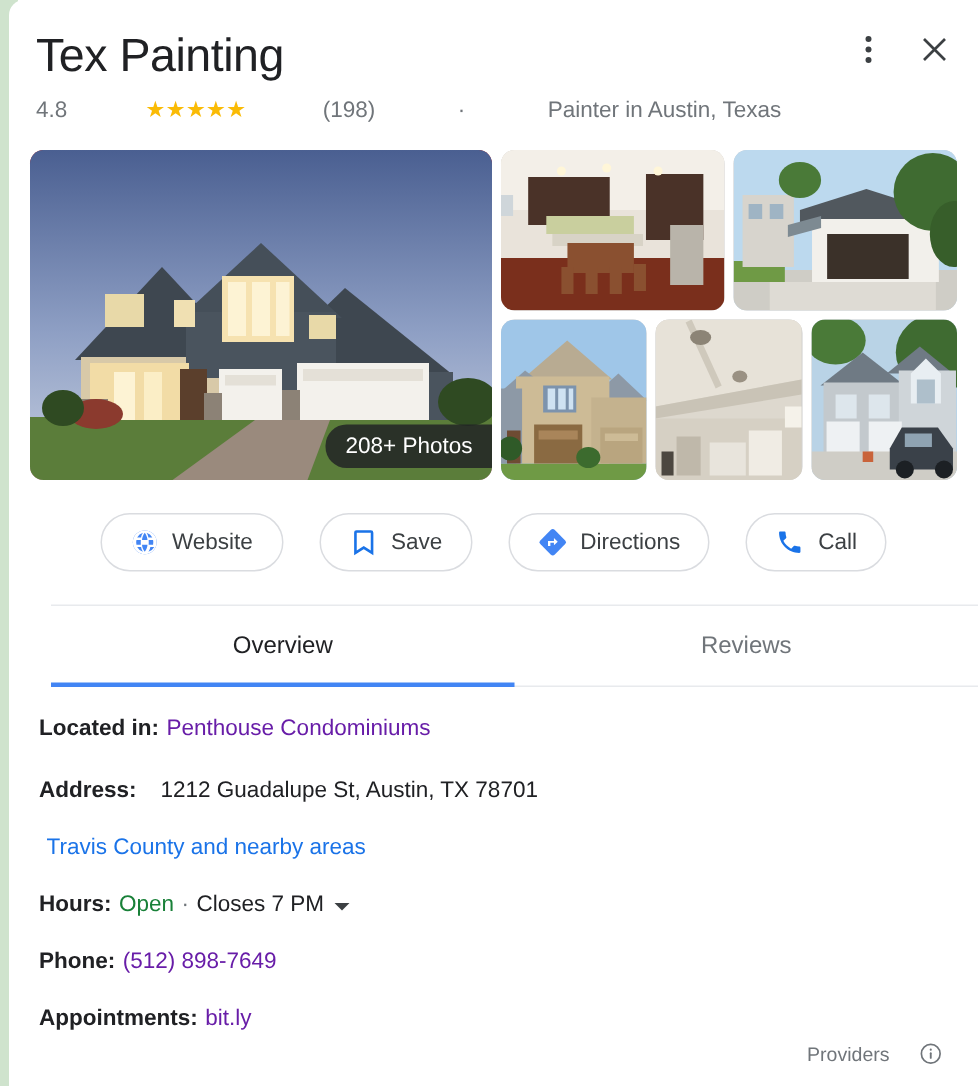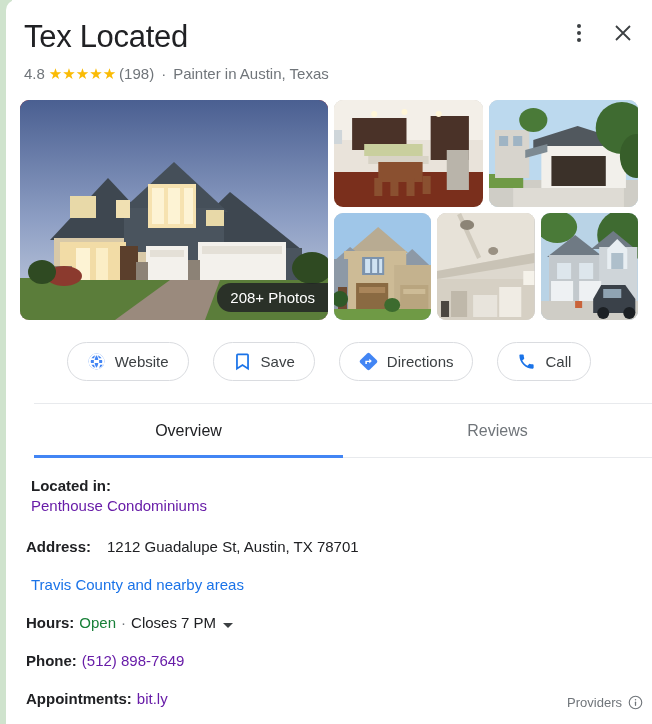--- a/index.html
+++ b/index.html
@@ -57,20 +57,21 @@
   .dots { display: flex; flex-direction: column; gap: 3px; align-items: center; }
   .dots span { width: 4px; height: 4px; border-radius: 50%; background: #3c4043; display: block; }
 
   .rating-row {
     margin-top: 8px;
     display: flex;
     align-items: center;
     font-size: 15px;
     color: #70757a;
     line-height: 20px;
+    gap: 48px;
   }
   .rating-value { color: #70757a; margin-right: 4px; }
   .stars { color: #fabb05; letter-spacing: 0px; font-size: 15px; margin-right: 3px; }
   .review-count { color: #70757a; }
   .sep { margin: 0 7px; color: #70757a; }
   .category { color: #70757a; }
 
   
   .photos {
     margin: 16px 14px 0 14px;
@@ -169,59 +170,59 @@
   .details { padding: 18px 20px 0 20px; }
   .detail-row {
     font-size: 15px;
     color: #202124;
     line-height: 20px;
     margin-bottom: 18px;
     display: flex;
     align-items: baseline;
     flex-wrap: wrap;
   }
-  .detail-row:first-child { margin-bottom: 21px; flex-direction: column; }
+  .detail-row:first-child { margin-bottom: 21px; }
   .detail-label { font-weight: bold; color: #202124; }
   .detail-value { color: #202124; margin-left: 16px; }
   .link { color: #681da8; cursor: pointer; margin-left: 5px; }
   .link-blue { color: #1a73e8; cursor: pointer; margin-left: 5px; }
   .open-status { color: #188038; margin-left: 5px; }
   .hours-sep { color: #70757a; margin: 0 5px; }
   .hours-close { color: #202124; }
   .caret {
     display: inline-block;
     margin-left: 7px;
     width: 0; height: 0;
     border-left: 5px solid transparent;
     border-right: 5px solid transparent;
     border-top: 5px solid #3c4043;
     cursor: pointer;
     vertical-align: middle;
   }
 
   .providers {
     position: absolute;
-    right: 9px; bottom: 14px;
+    right: 24px; bottom: 14px;
     display: flex;
     align-items: center;
-    gap: 6px;
+    gap: 20px;
     font-size: 13px;
     color: #70757a;
     cursor: pointer;
   }
 </style>
 </head>
 <body>
 
 <div class="page-backdrop"></div>
 
 <div class="panel">
 
   <div class="header">
-    <div class="title">Tex Located</div>
+    <div class="title">Tex Painting</div>
 
     <div class="header-actions">
       <div class="icon-btn">
         <span class="dots">
           <span></span>
             <span></span>
             <span></span>
         </span>
       </div>
       <div class="icon-btn">

